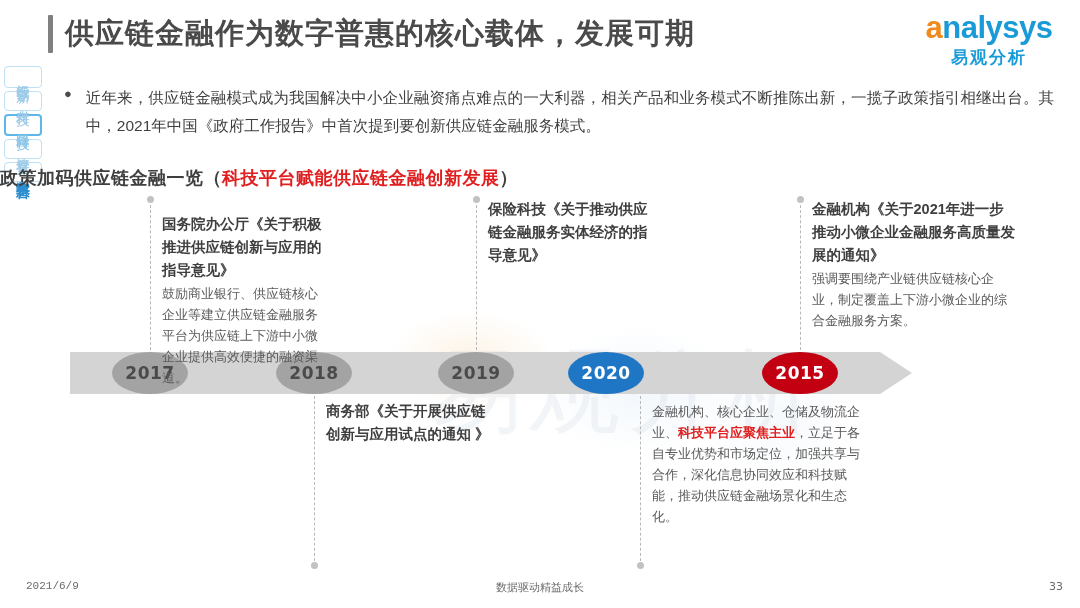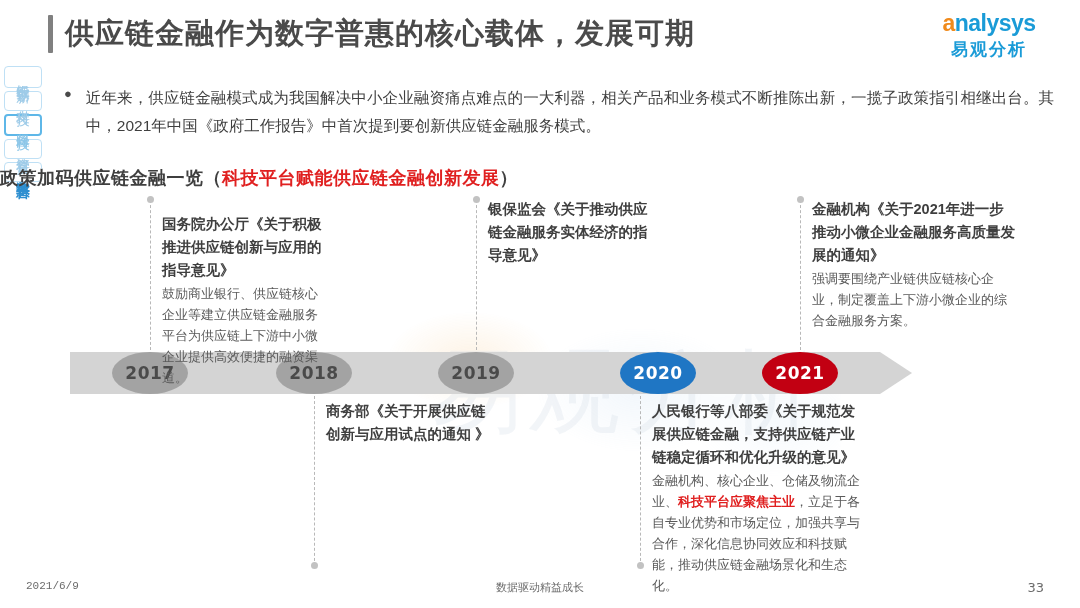--- a/index.html
+++ b/index.html
@@ -26,21 +26,21 @@
     position:absolute;left:430px;top:330px;
     font-size:92px;color:#cfd9e4;opacity:.25;
     font-family:"DejaVu Sans",sans-serif;letter-spacing:6px;
     pointer-events:none;user-select:none;
   }
   
   .title-wrap{position:absolute;left:48px;top:14px;display:flex;align-items:center;}
   .title-bar{width:5px;height:38px;background:#808080;margin-right:12px;border-radius:1px;}
   .page-title{font-size:29px;color:#4a4a4a;letter-spacing:1px;white-space:nowrap;font-weight:bold;}
   .logo{position:absolute;right:26px;top:12px;text-align:center;width:130px;}
-  .logo-main{font-size:23px;font-weight:bold;color:#1a9bd7;letter-spacing:-.5px;line-height:1;}
+  .logo-main{font-size:31px;font-weight:bold;color:#1a9bd7;letter-spacing:-.5px;line-height:1;}
   .logo-main .a-orange{color:#f08a1c;}
   .logo-sub{font-size:17px;color:#1a9bd7;letter-spacing:2px;margin-top:3px;font-weight:bold;}
   
   .bullet-row{position:absolute;left:64px;top:84px;width:990px;display:flex;}
   .bullet-dot{font-size:13px;line-height:20px;margin-right:14px;color:#4a4a4a;}
   .bullet-text{font-size:15.5px;line-height:28px;color:#3f3f3f;text-align:justify;}
   
   .sidebar{position:absolute;left:4px;top:66px;width:38px;}
   .v-tab{
     box-sizing:border-box;
@@ -86,21 +86,21 @@
   .card{position:absolute;}
   .card .c-head{font-size:14.5px;font-weight:bold;line-height:23px;color:#3f3f3f;}
   .card .c-body{font-size:13px;line-height:21px;color:#5a5a5a;margin-top:1px;}
   .card .c-body .red{color:#e02020;font-weight:bold;}
   .conn{position:absolute;border-left:1px dashed #b8b8b8;}
   .conn-dot{position:absolute;width:7px;height:7px;border-radius:50%;background:#c2c2c2;}
   
   .footer{position:absolute;left:0;right:0;bottom:12px;height:16px;}
   .f-left{position:absolute;left:26px;font-size:11px;color:#6b6b6b;font-family:Liberation Mono, monospace;}
   .f-center{position:absolute;left:0;right:0;text-align:center;font-size:11px;color:#6b6b6b;}
-  .f-right{position:absolute;right:36px;font-size:13px;color:#6b6b6b;font-family:"DejaVu Sans",sans-serif;}
+  .f-right{position:absolute;right:17px;font-size:11px;color:#6b6b6b;font-family:"DejaVu Sans",sans-serif;}
 </style>
 </head>
 <body>
 
 <div class="watermark"></div>
 <div class="wm-img">易观分析</div>
 
 <div class="title-wrap">
   <div class="title-bar"></div>
   <div class="page-title">供应链金融作为数字普惠的核心载体，发展可期</div>
@@ -127,22 +127,22 @@
 <div class="chart-title">
   <span>政策加码供应链金融一览（</span><span class="red">科技平台赋能供应链金融创新发展</span><span>）</span>
 </div>
 
 <div class="tl-bar"></div>
 <div class="tl-arrow"></div>
 
 <div class="node plain" style="left:112px;">2017</div>
 <div class="node plain" style="left:276px;">2018</div>
 <div class="node plain" style="left:438px;">2019</div>
-<div class="node blue" style="left:620px;">2020</div>
-<div class="node red" style="left:762px;">2021</div>
+<div class="node blue" style="left:568px;">2020</div>
+<div class="node red" style="left:762px;">2015</div>
 
 <div class="conn" style="left:150px;top:200px;height:150px;"></div>
 <div class="conn-dot" style="left:147px;top:196px;"></div>
 <div class="conn" style="left:476px;top:200px;height:150px;"></div>
 <div class="conn-dot" style="left:473px;top:196px;"></div>
 <div class="conn" style="left:800px;top:200px;height:150px;"></div>
 <div class="conn-dot" style="left:797px;top:196px;"></div>
 
 <div class="conn" style="left:314px;top:396px;height:170px;"></div>
 <div class="conn-dot" style="left:311px;top:562px;"></div>
@@ -152,25 +152,24 @@
 <div class="card" style="left:162px;top:213px;width:160px;">
   <div class="c-head">国务院办公厅《关于积极推进供应链创新与应用的指导意见》</div>
   <div class="c-body">鼓励商业银行、供应链核心企业等建立供应链金融服务平台为供应链上下游中小微企业提供高效便捷的融资渠道。</div>
 </div>
 
 <div class="card" style="left:326px;top:400px;width:164px;">
   <div class="c-head">商务部《关于开展供应链创新与应用试点的通知 》</div>
 </div>
 
 <div class="card" style="left:488px;top:198px;width:164px;">
-  <div class="c-head">银保监会《关于推动供应链金融服务实体经济的指导意见》</div>
+  <div class="c-head">保险科技《关于推动供应链金融服务实体经济的指导意见》</div>
 </div>
 
 <div class="card" style="left:652px;top:400px;width:214px;">
-  <div class="c-head">人民银行等八部委《关于规范发展供应链金融，支持供应链产业链稳定循环和优化升级的意见》</div>
   <div class="c-body"><span>金融机构、核心企业、仓储及物流企业、</span><span class="red">科技平台应聚焦主业</span><span>，立足于各自专业优势和市场定位，加强共享与合作，深化信息协同效应和科技赋能，推动供应链金融场景化和生态化。</span></div>
 </div>
 
 <div class="card" style="left:812px;top:198px;width:206px;">
   <div class="c-head">金融机构《关于2021年进一步推动小微企业金融服务高质量发展的通知》</div>
   <div class="c-body">强调要围绕产业链供应链核心企业，制定覆盖上下游小微企业的综合金融服务方案。</div>
 </div>
 
 <div class="footer">
   <div class="f-left">2021/6/9</div>

